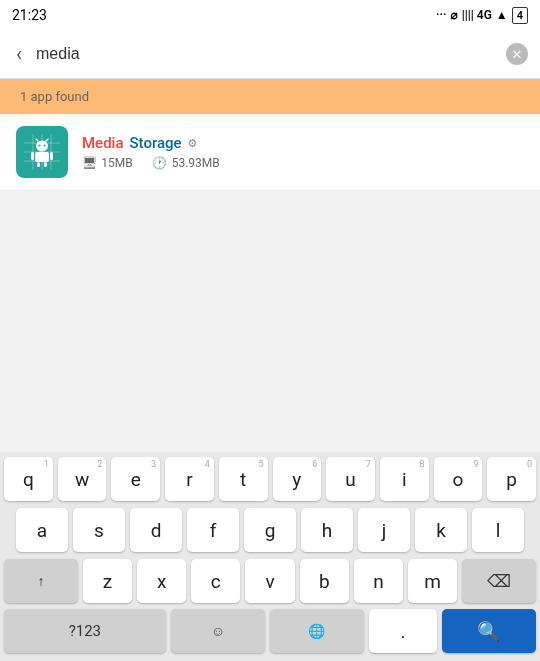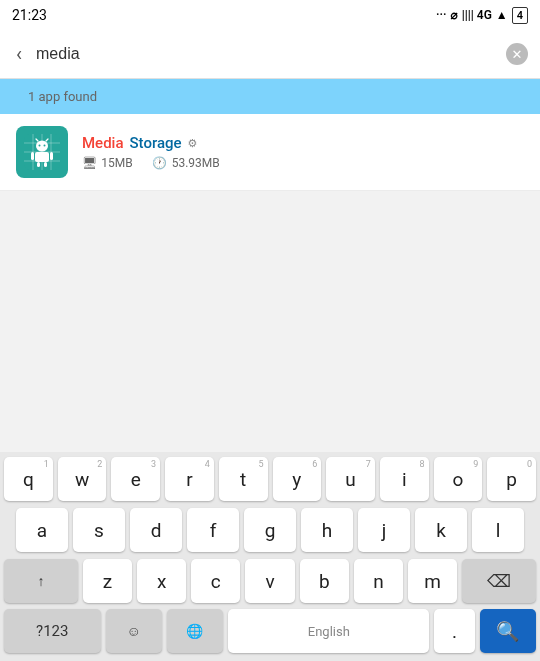--- a/index.html
+++ b/index.html
@@ -58,24 +58,24 @@
       display: flex;
       align-items: center;
       justify-content: center;
       color: #fff;
       font-size: 13px;
       cursor: pointer;
     }
 
     
     .result-count {
-      padding: 10px 28px;
+      padding: 10px 20px;
       font-size: 13px;
       color: #666;
-      background: #7dd3fc;
+      background: #fdba74;
     }
 
     
     .app-item {
       background: #fff;
       display: flex;
       align-items: center;
       padding: 12px 16px;
       gap: 14px;
       border-bottom: 1px solid #ececec;
@@ -317,18 +317,17 @@
     <div class="key">b</div>
     <div class="key">n</div>
     <div class="key">m</div>
     <div class="key key-special key-wide key-delete">⌫</div>
   </div>
 
   <div class="bottom-row">
     <div class="key key-special key-symbol" style="flex:1.2;min-width:50px;">?123</div>
     <div class="key key-special" style="flex:0.7;min-width:40px;">☺</div>
     <div class="key key-special" style="flex:0.7;min-width:40px;">🌐</div>
-    <div class="key key-space" style="flex:2.5;">English</div>
     <div class="key key-dot" style="flex:0.5;min-width:30px;">.</div>
     <div class="key key-search-btn" style="flex:0.7;min-width:40px;">🔍</div>
   </div>
 
 </div>
 
 </body></html>

